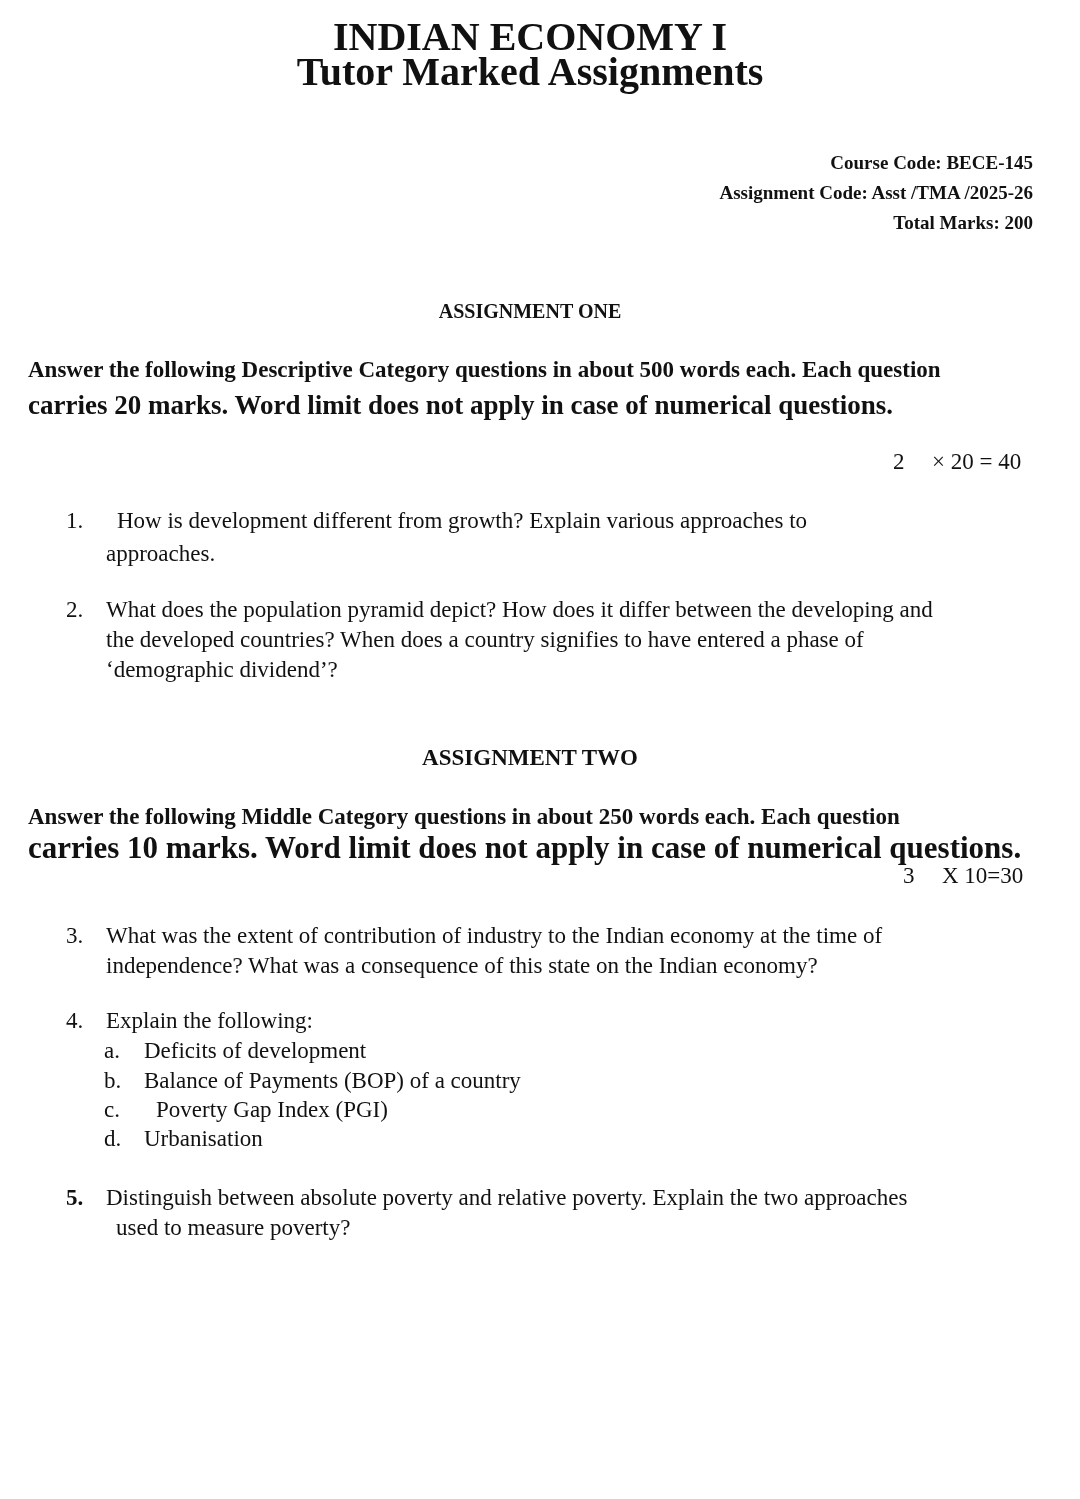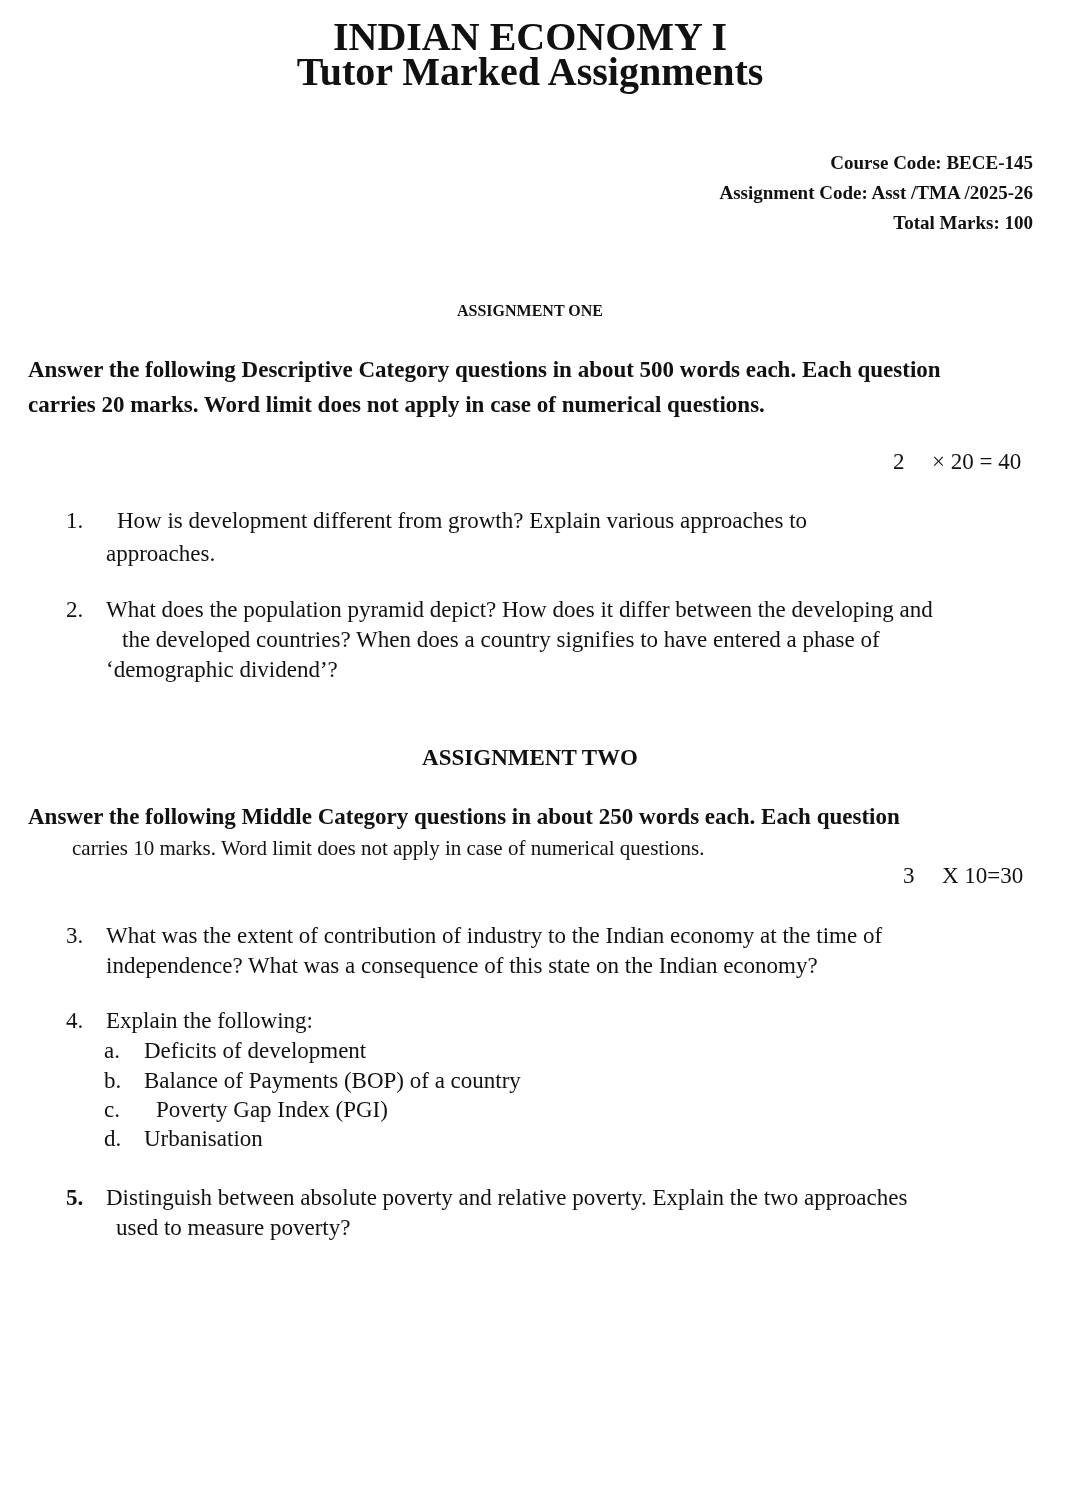--- a/index.html
+++ b/index.html
@@ -19,67 +19,67 @@
     .title {
       left: 0; width: 1060px; text-align: center;
       font-weight: bold; font-size: 40px; line-height: 34px;
     }
     .meta {
       right: 47px; text-align: right;
       font-weight: bold; font-size: 19px; line-height: 29px;
     }
     .heading {
       left: 0; width: 1060px; text-align: center;
-      font-weight: bold; font-size: 16px; line-height: 28px;
+      font-weight: bold; font-size: 20px; line-height: 28px;
     }
     .marks {
       font-size: 23px; line-height: 28px;
     }
     .q {
       font-size: 23px; line-height: 30px;
     }
     .sub {
       font-size: 23px; line-height: 29.5px;
     }
   </style>
 </head>
 <body>
 
 <div class="abs title" style="top:20px;">INDIAN ECONOMY I</div>
 <div class="abs title" style="top:55px;">Tutor Marked Assignments</div>
 
 <div class="abs meta" style="top:148px;">Course Code: BECE-145</div>
 <div class="abs meta" style="top:178px;">Assignment Code: Asst /TMA /2025-26</div>
-<div class="abs meta" style="top:208px;">Total Marks: 100</div>
+<div class="abs meta" style="top:208px;">Total Marks: 200</div>
 
 <div class="abs heading" style="top:297px;">ASSIGNMENT ONE</div>
 
 <div class="abs" style="left:28px; top:356px; font-weight:bold; font-size:23px; line-height:28px;">Answer the following Descriptive Category questions in about 500 words each. Each question</div>
-<div class="abs" style="left:28px; top:391px; font-weight:bold; font-size:23px; line-height:28px;">carries 20 marks. Word limit does not apply in case of numerical questions.</div>
+<div class="abs" style="left:28px; top:391px; font-weight:bold; font-size:27px; line-height:28px;">carries 20 marks. Word limit does not apply in case of numerical questions.</div>
 
 <div class="abs marks" style="left:893px; top:448px;">2</div>
 <div class="abs marks" style="left:932px; top:448px;">× 20 = 40</div>
 
 <div>
   <div class="abs q" style="left:66px; top:506px;">1.</div>
   <div class="abs q" style="left:117px; top:506px;">How is development different from growth? Explain various approaches to</div>
   <div class="abs q" style="left:106px; top:539px;">approaches.</div>
 </div>
 
 <div>
   <div class="abs q" style="left:66px; top:595px;">2.</div>
   <div class="abs q" style="left:106px; top:595px;">What does the population pyramid depict? How does it differ between the developing and</div>
-  <div class="abs q" style="left:122px; top:625px;">the developed countries? When does a country signifies to have entered a phase of</div>
+  <div class="abs q" style="left:106px; top:625px;">the developed countries? When does a country signifies to have entered a phase of</div>
   <div class="abs q" style="left:106px; top:655px;">‘demographic dividend’?</div>
 </div>
 
 <div class="abs heading" style="top:744px; font-size:23px;">ASSIGNMENT TWO</div>
 
 <div class="abs" style="left:28px; top:803px; font-weight:bold; font-size:23px; line-height:28px;">Answer the following Middle Category questions in about 250 words each. Each question</div>
-<div class="abs" style="left:28px; top:834px; font-weight:normal; font-size:21px; line-height:28px;margin-left:44px;">carries 10 marks. Word limit does not apply in case of numerical questions.</div>
+<div class="abs" style="left:28px; top:834px; font-weight:bold; font-size:31px; line-height:28px;">carries 10 marks. Word limit does not apply in case of numerical questions.</div>
 
 <div class="abs marks" style="left:903px; top:862px;">3</div>
 <div class="abs marks" style="left:942px; top:862px;">X 10=30</div>
 
 <div>
   <div class="abs q" style="left:66px; top:921px;">3.</div>
   <div class="abs q" style="left:106px; top:921px;">What was the extent of contribution of industry to the Indian economy at the time of</div>
   <div class="abs q" style="left:106px; top:951px;">independence? What was a consequence of this state on the Indian economy?</div>
 </div>
 

